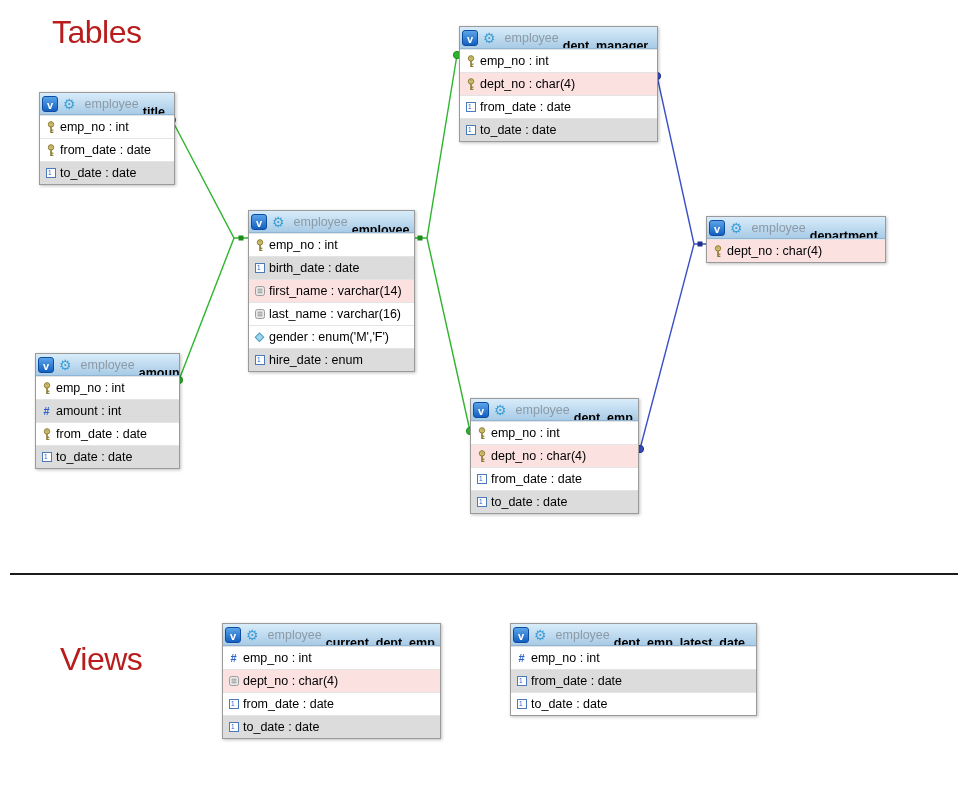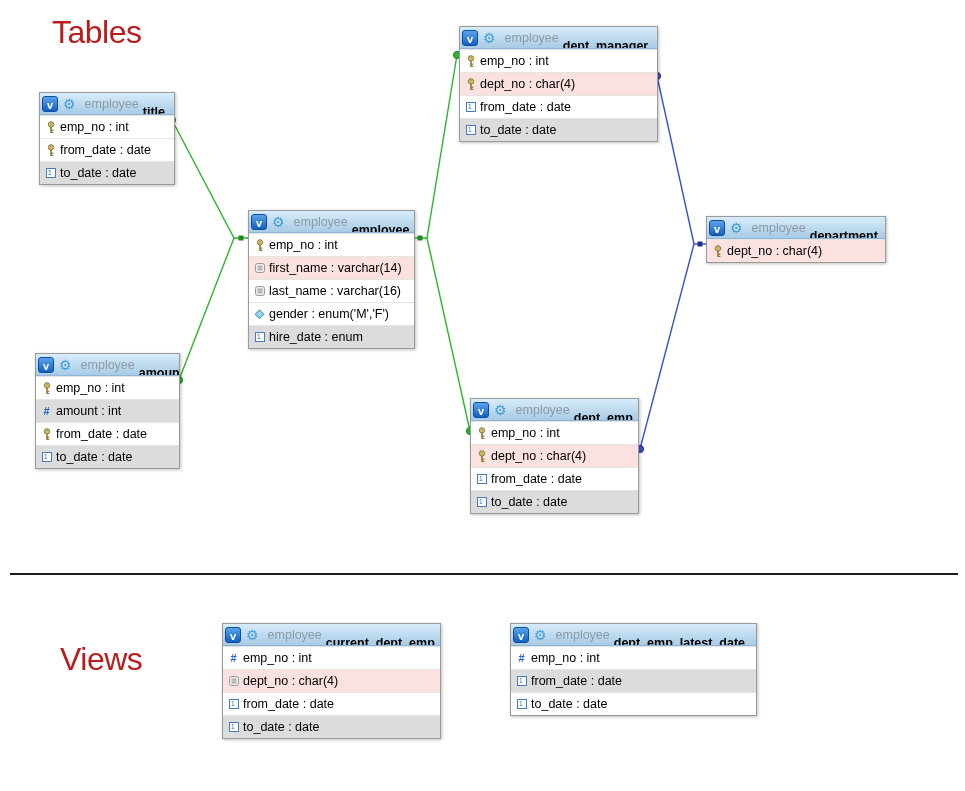--- a/index.html
+++ b/index.html
@@ -141,20 +141,31 @@
                 <circle cx="5" cy="3.4" r="2.7" fill="#d9c56a" stroke="#8a7a30" stroke-width="1"></circle>
                 <circle cx="5" cy="3.1" r="0.9" fill="#fff" stroke="#8a7a30" stroke-width="0.6"></circle>
                 <line x1="5" y1="6" x2="5" y2="12" stroke="#8a7a30" stroke-width="1.6"></line>
                 <line x1="5" y1="9.2" x2="7.4" y2="9.2" stroke="#8a7a30" stroke-width="1.2"></line>
                 <line x1="5" y1="11.4" x2="7.4" y2="11.4" stroke="#8a7a30" stroke-width="1.2"></line>
               </svg>
             </span>
           </span>
           <span class="ctext">emp_no : int</span>
         </div>
+        <div class="col-row bg-gray">
+          <span class="cicon">
+            <span style="display:inline-flex">
+              <svg width="10" height="10" viewBox="0 0 10 10">
+                <rect x="0.5" y="0.5" width="9" height="9" fill="#ffffff" stroke="#4a7ab8" stroke-width="1"></rect>
+                <text x="2" y="6.6" font-size="6.5" font-family="Liberation Sans,sans-serif" fill="#2d62c8">1</text>
+              </svg>
+            </span>
+          </span>
+          <span class="ctext">birth_date : date</span>
+        </div>
         <div class="col-row bg-pink">
           <span class="cicon">
             <span style="display:inline-flex">
               <svg width="10" height="10" viewBox="0 0 10 10">
                 <rect x="0.5" y="0.5" width="9" height="9" rx="2" fill="#ececec" stroke="#9a9a9a" stroke-width="1"></rect>
                 <line x1="2.5" y1="3.2" x2="7.5" y2="3.2" stroke="#8a8a8a" stroke-width="0.9"></line>
                 <line x1="2.5" y1="5" x2="7.5" y2="5" stroke="#8a8a8a" stroke-width="0.9"></line>
                 <line x1="2.5" y1="6.8" x2="7.5" y2="6.8" stroke="#8a8a8a" stroke-width="0.9"></line>
               </svg>
             </span>

